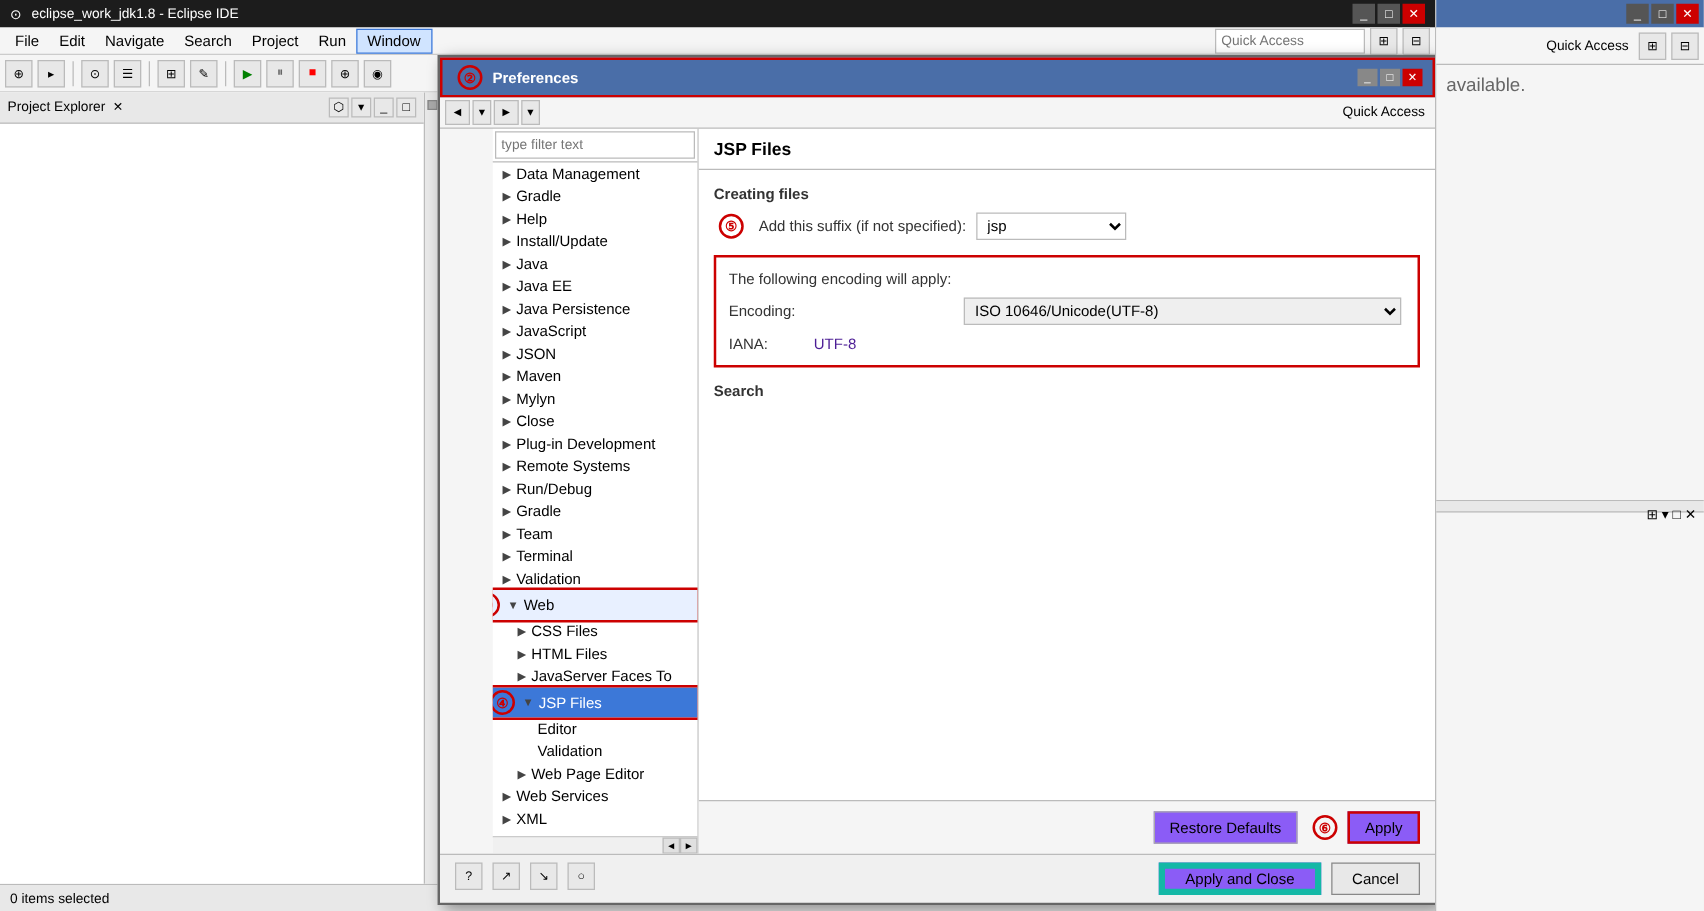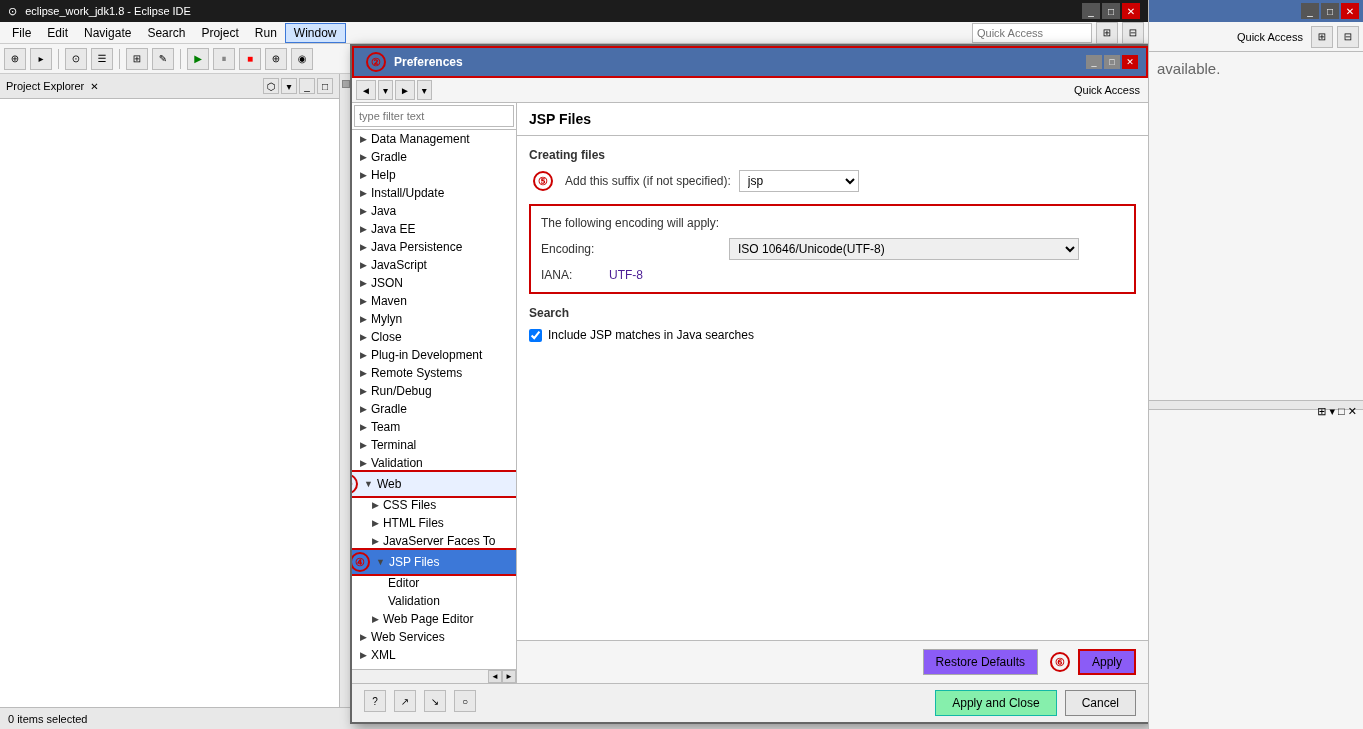--- a/index.html
+++ b/index.html
@@ -142,20 +142,21 @@
       background: #888; color: #fff;
       border: none; font-size: 9px;
       cursor: pointer; display: flex; align-items: center; justify-content: center;
     }
     .dialog-title-btn.close-btn { background: #c00; }
 
     .dialog-body {
       display: flex;
       flex: 1;
       overflow: hidden;
+      margin-left: 42px;
     }
 
     
     .pref-tree {
       width: 165px;
       background: #fff;
       border-right: 1px solid #bbb;
       display: flex;
       flex-direction: column;
     }
@@ -705,41 +706,37 @@
               <option value="ISO 10646/Unicode(UTF-8)">ISO 10646/Unicode(UTF-8)</option><option value="UTF-8">UTF-8</option><option value="ISO-8859-1">ISO-8859-1</option><option value="US-ASCII">US-ASCII</option></select>
             </div>
             <div class="iana-row">
               <span class="iana-label">IANA:</span>
               <span class="iana-value">UTF-8</span>
             </div>
           </div>
 
           <div class="search-section">
             <div class="section-label">Search</div>
-            <div class="checkbox-row">
-              <input type="checkbox" checked="" style="">
-              <span>Include JSP matches in Java searches</span>
-            </div>
           </div>
         </div>
 
         <div class="pref-footer">
           <button class="footer-btn restore-btn">Restore Defaults</button>
           <div style="display:flex;align-items:center;gap:4px;">
             <span class="circle-annotation">⑥</span>
             <button class="footer-btn apply-btn-outline">Apply</button>
           </div>
         </div>
       </div>
     </div>
 
     <div class="dialog-bottom">
       <div style="margin-right:auto;display:flex;gap:8px;">
         <button class="toolbar-btn">?</button>
         <button class="toolbar-btn">↗</button>
         <button class="toolbar-btn">↘</button>
         <button class="toolbar-btn">○</button>
       </div>
-      <button class="apply-close-btn" style="background:#86efac;border:1px solid #14b8a6;">Apply and Close</button>
+      <button class="apply-close-btn" style="background:#8b5cf6;border:5px solid #14b8a6;">Apply and Close</button>
       <button class="apply-close-btn">Cancel</button>
     </div>
   </div>
 </div>
 
 </body></html>

